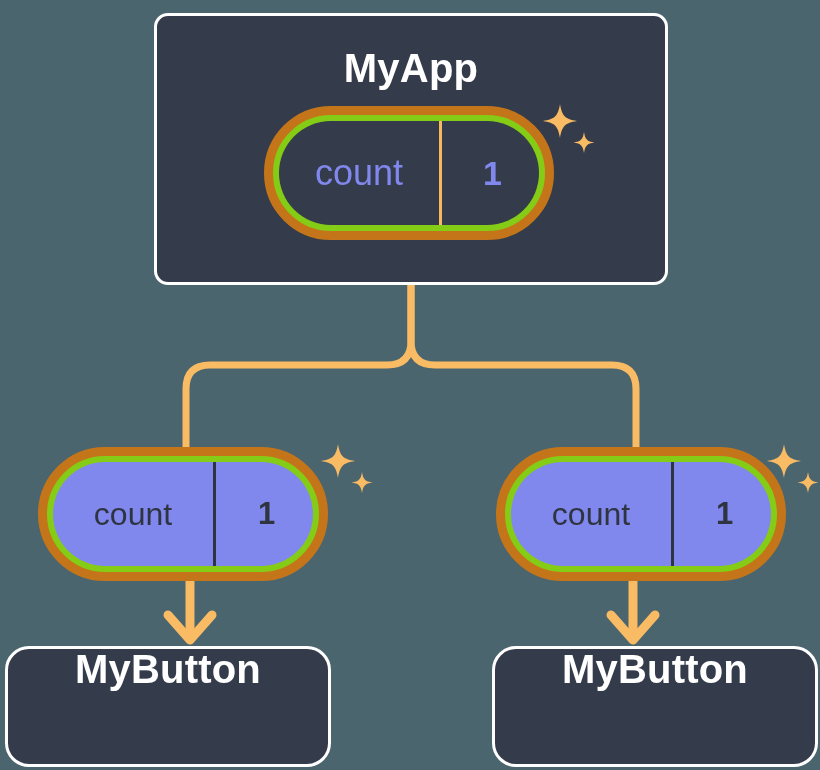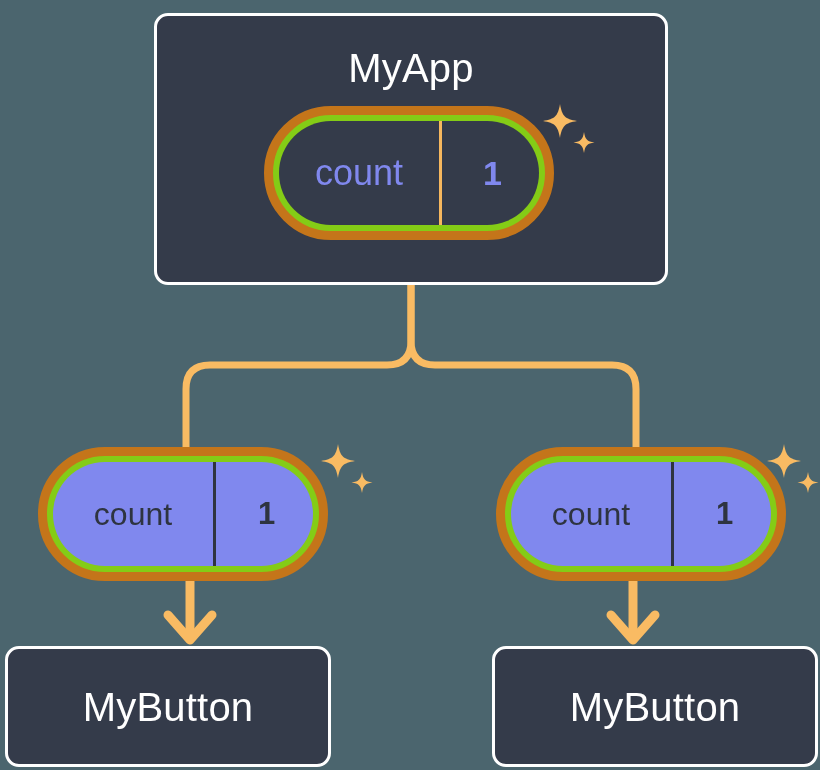--- a/index.html
+++ b/index.html
@@ -34,36 +34,36 @@
     background: #343b4a;
     border: 3px solid #ffffff;
     border-radius: 14px;
     display: flex;
     flex-direction: column;
     align-items: center;
   }
   .comp-title {
     color: #ffffff;
     font-size: 40px;
-    font-weight: 400;
+    font-weight: 700;
     letter-spacing: 0.2px;
     line-height: 1;
     white-space: nowrap;
   }
 
   #card-myapp {
     left: 154px;
     top: 13px;
     width: 514px;
     height: 272px;
     padding-top: 32px;
   }
 
   .card-btn {
-    justify-content: center;
+    border-radius: 24px;
   }
   #card-btn-left {
     left: 5px;
     top: 646px;
     width: 326px;
     height: 121px;
   }
   #card-btn-right {
     left: 492px;
     top: 646px;

